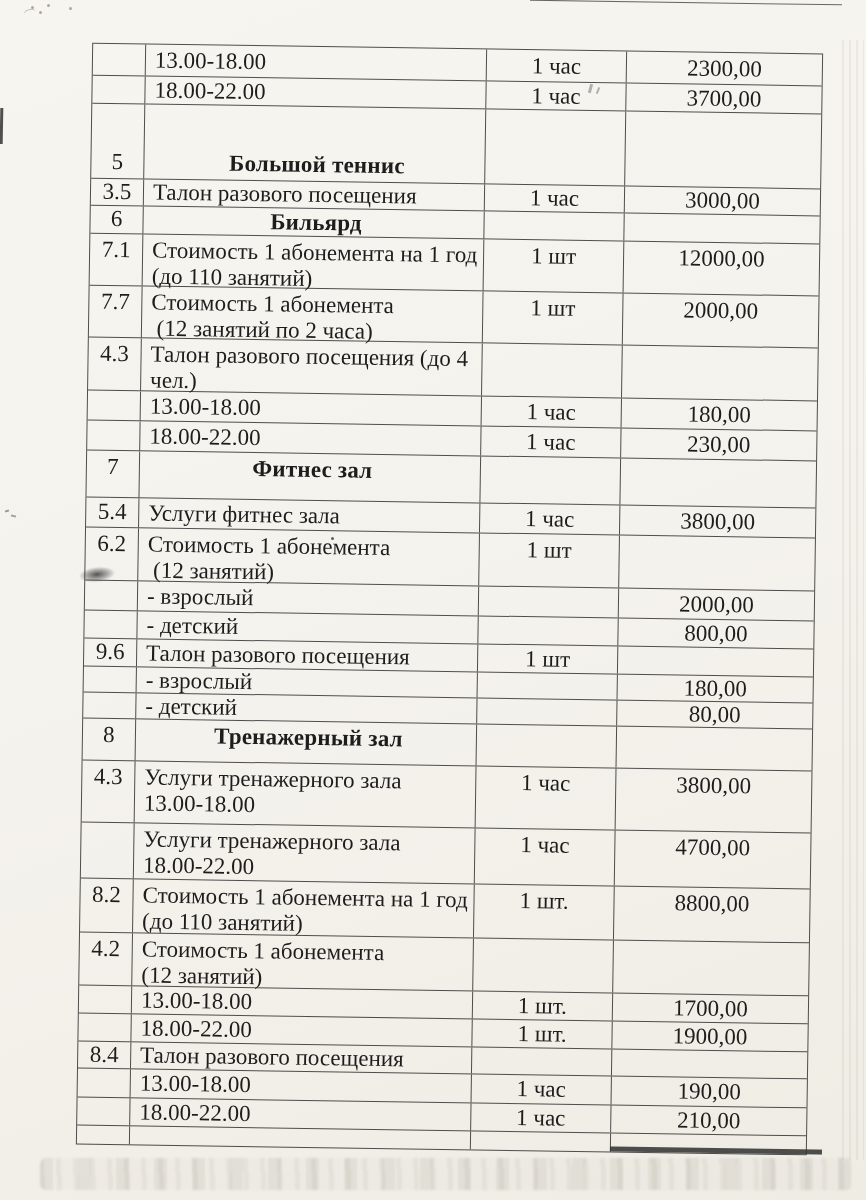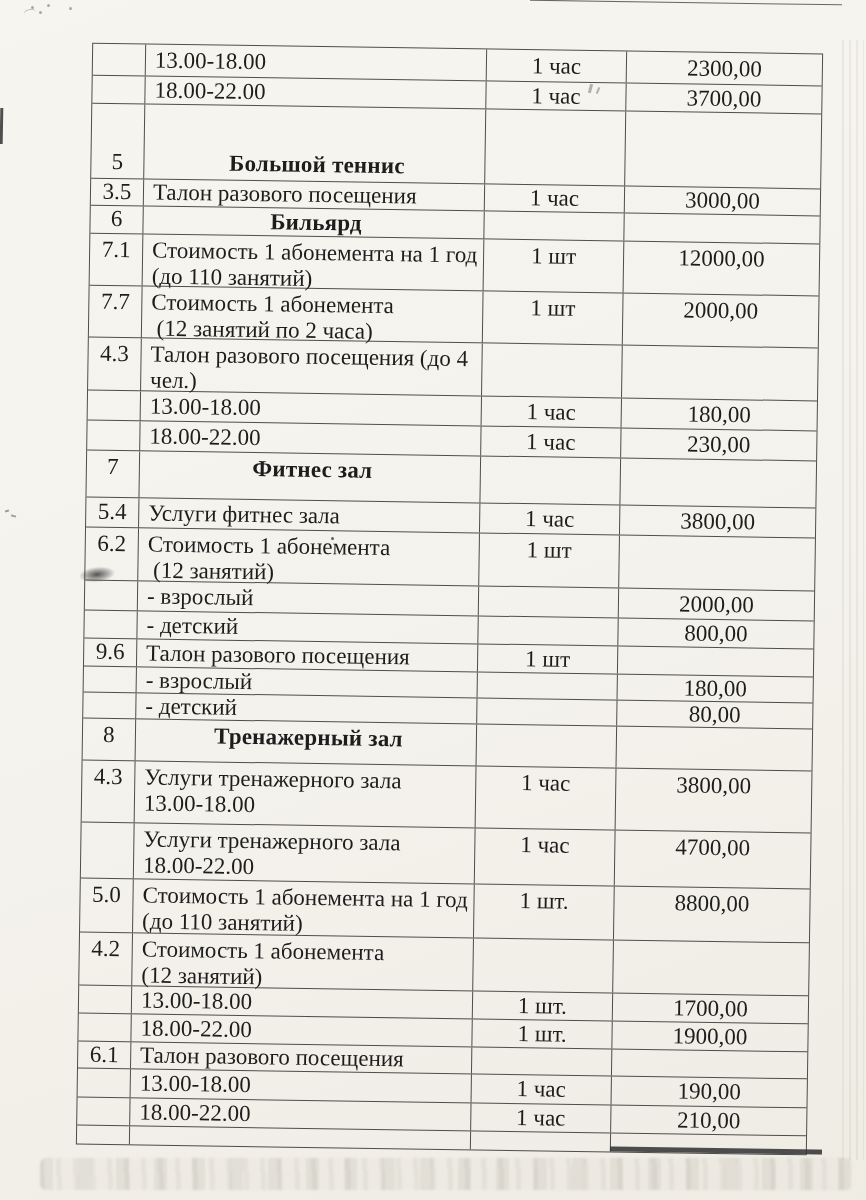--- a/index.html
+++ b/index.html
@@ -286,21 +286,21 @@
       <div class="row multi" style="height: 56px;">
         <div class="c num"></div>
         <div class="c desc">
           <div class="line">Услуги тренажерного зала</div>
           <div class="line">18.00-22.00</div>
         </div>
         <div class="c unit">1 час</div>
         <div class="c price">4700,00</div>
       </div>
       <div class="row multi" style="height: 54px;">
-        <div class="c num">5.0</div>
+        <div class="c num">8.2</div>
         <div class="c desc">
           <div class="line">Стоимость 1 абонемента на 1 год</div>
           <div class="line">(до 110 занятий)</div>
         </div>
         <div class="c unit">1 шт.</div>
         <div class="c price">8800,00</div>
       </div>
       <div class="row multi" style="height: 53px;">
         <div class="c num">4.2</div>
         <div class="c desc">
@@ -320,21 +320,21 @@
       </div>
       <div class="row" style="height: 28px;">
         <div class="c num"></div>
         <div class="c desc">
           <div class="line">18.00-22.00</div>
         </div>
         <div class="c unit">1 шт.</div>
         <div class="c price">1900,00</div>
       </div>
       <div class="row" style="height: 27px;">
-        <div class="c num">6.1</div>
+        <div class="c num">8.4</div>
         <div class="c desc">
           <div class="line">Талон разового посещения</div>
         </div>
         <div class="c unit"></div>
         <div class="c price"></div>
       </div>
       <div class="row" style="height: 29px;">
         <div class="c num"></div>
         <div class="c desc">
           <div class="line">13.00-18.00</div>

